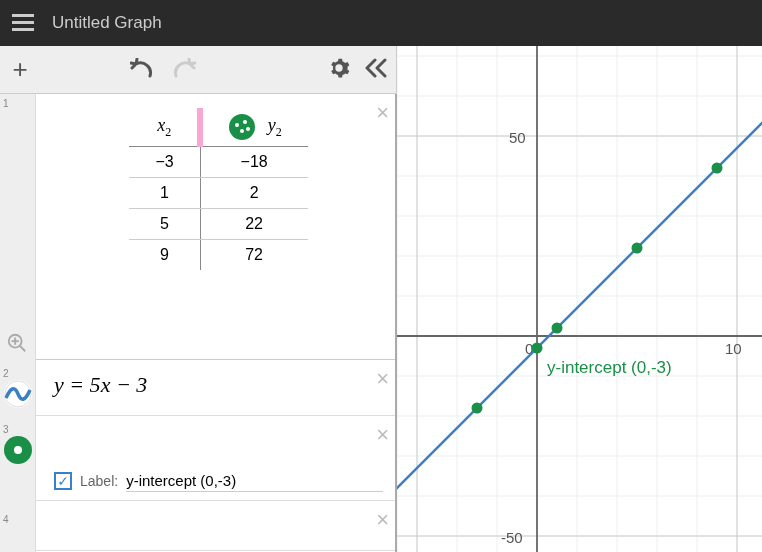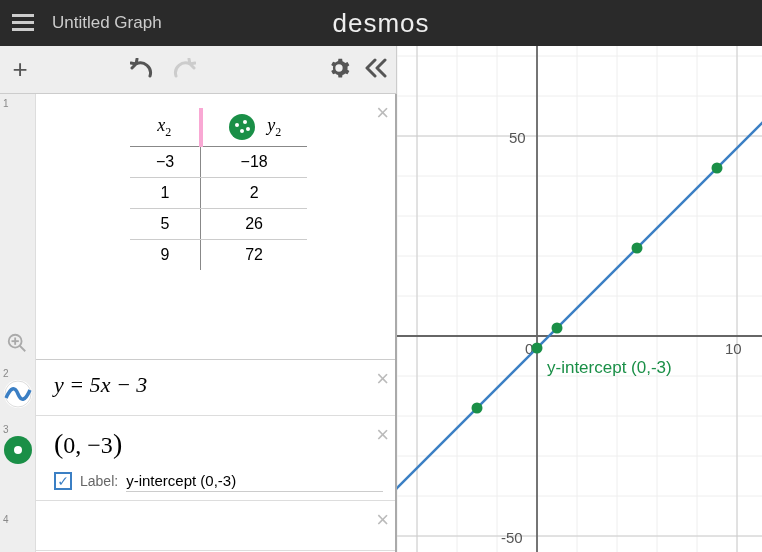--- a/index.html
+++ b/index.html
@@ -124,21 +124,21 @@
   }
   table.data-tbl { border-collapse: collapse; margin: 0 auto; }
   table.data-tbl th, table.data-tbl td {
     padding: 6px 26px;
     text-align: center;
     font-family: "Times New Roman", serif;
     font-size: 18px;
     font-style: italic;
   }
   table.data-tbl th { font-weight: normal; border-bottom: 1px solid #888; }
-  table.data-tbl th.col-x { border-right: 4px solid #f9a8d4; }
+  table.data-tbl th.col-x { border-right: 6px solid #f9a8d4; text-align: right; }
   table.data-tbl td.col-x { border-right: 1px solid #888; border-bottom: 1px solid #ccc;}
   table.data-tbl td.col-y { border-bottom: 1px solid #ccc; margin-left: 8px;}
   table.data-tbl td { font-style: normal; font-family: Arial; font-size: 16px;}
   table.data-tbl tr:last-child td { border-bottom: none; }
   .th-green-dot {
     display: inline-flex;
     width: 26px; height: 26px;
     background: #1a8f47;
     border-radius: 50%;
     vertical-align: middle;
@@ -202,21 +202,20 @@
 
 <div class="header">
   <div class="hamburger">
     <svg width="22" height="18" viewBox="0 0 22 18">
       <rect y="0" width="22" height="3" fill="#ccc"></rect>
       <rect y="7" width="22" height="3" fill="#ccc"></rect>
       <rect y="14" width="22" height="3" fill="#ccc"></rect>
     </svg>
   </div>
   <span class="title">Untitled Graph</span>
-  <span class="brand">desmos</span>
 </div>
 
 <div class="main">
 
   <div style="display:flex; flex-direction:column; width:397px;">
     <div class="toolbar">
       <div class="plus">+</div>
       <div class="undo-redo">
         <span class="icon-btn">
           <svg width="24" height="20" viewBox="0 0 24 20">
@@ -298,43 +297,40 @@
               <tr>
                     <td class="col-x">−3</td>
                     <td class="col-y">−18</td>
                   </tr>
               <tr>
                     <td class="col-x">1</td>
                     <td class="col-y">2</td>
                   </tr>
               <tr>
                     <td class="col-x">5</td>
-                    <td class="col-y">26</td>
+                    <td class="col-y">22</td>
                   </tr>
               <tr>
                     <td class="col-x">9</td>
                     <td class="col-y">72</td>
                   </tr>
             </tbody>
               </table>
           </div>
         </div>
 
         <div class="expr-row" style="height:56px;">
           <span class="close-x">×</span>
           <div class="math-expr">
             <span style="font-style:italic;">y</span> = 5<span style="font-style:italic;">x</span> − 3
           </div>
         </div>
 
         <div class="expr-row" style="height:46px; border-bottom:none;">
           <span class="close-x">×</span>
-          <div class="point-expr">
-            <span style="font-size:28px;">(</span>0, −3<span style="font-size:28px;">)</span>
-          </div>
         </div>
         <div class="label-row">
           <span class="checkbox">✓</span>
           <span>Label:</span>
           <input type="text" value="y-intercept (0,-3)" style="">
         </div>
 
         <div class="expr-row" style="height:50px;">
           <span class="close-x">×</span>
         </div>

